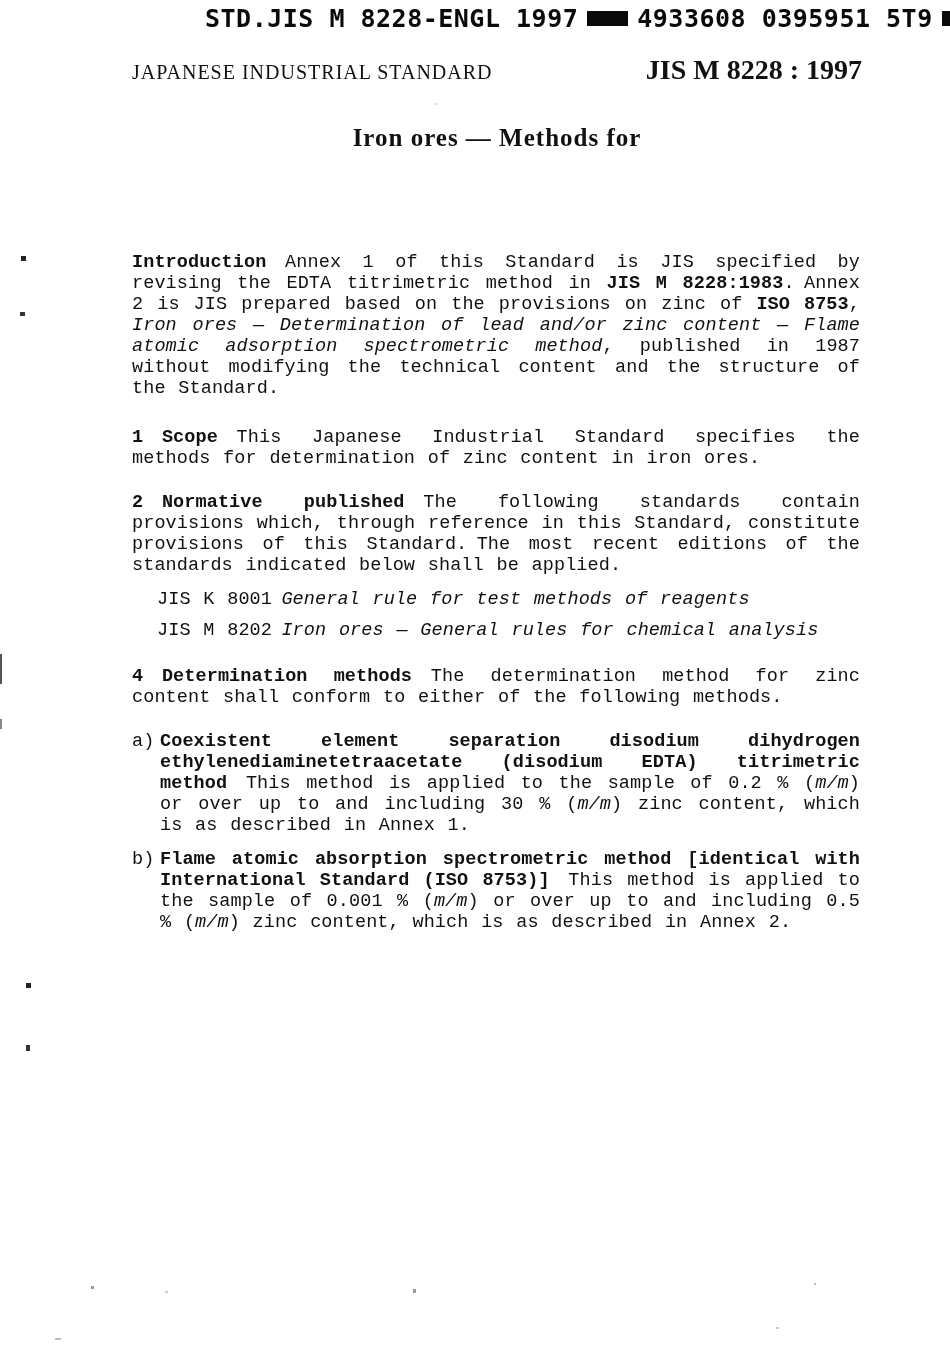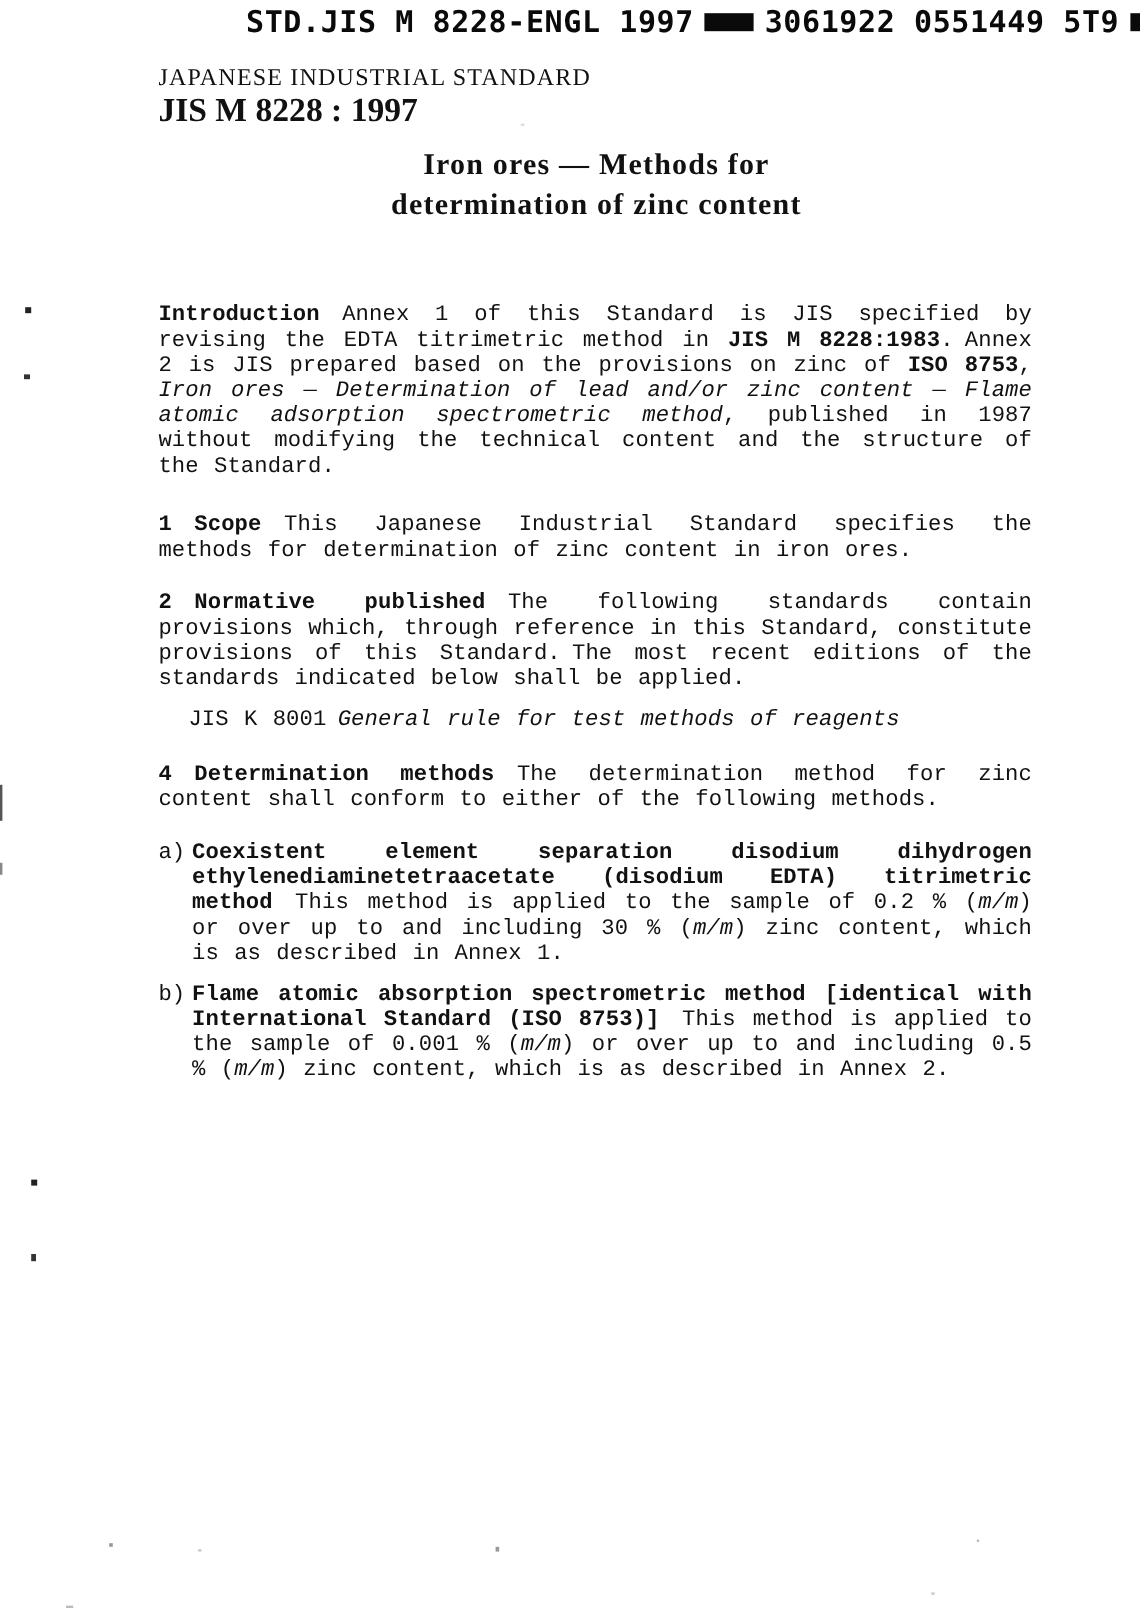--- a/index.html
+++ b/index.html
@@ -18,21 +18,21 @@
     font-weight:bold;font-size:25px;letter-spacing:0.5px;
     white-space:nowrap;color:#0a0a0a;
     display:flex;align-items:center;
   }
   .ocr-bar{display:inline-block;height:15px;background:#0a0a0a;margin:0 9px;}
   .ocr-bar.b1{width:41px;}
   .ocr-bar.b2{width:36px;}
   
   .masthead{
     position:absolute;top:54px;left:132px;width:730px;
-    display:flex;justify-content:space-between;align-items:baseline;flex-direction:column;
+    display:flex;justify-content:space-between;align-items:baseline;
   }
   .mast-left{font-size:20px;letter-spacing:1px;}
   .mast-right{font-size:28px;font-weight:bold;}
   
   .doc-title{
     position:absolute;top:121px;left:132px;width:730px;
     margin:0;text-align:center;
     font-size:25px;font-weight:bold;line-height:33px;letter-spacing:1px;
   }
   
@@ -59,39 +59,39 @@
   .speck{position:absolute;}
 </style>
 </head>
 <body>
 
 <div class="page">
 
   <div class="ocr-line">
     <span>STD.JIS M 8228-ENGL 1997</span>
     <span class="ocr-bar b1"></span>
-    <span>3061922 0551449 5T9</span>
+    <span>4933608 0395951 5T9</span>
     <span class="ocr-bar b2"></span>
   </div>
 
   <div class="masthead">
     <span class="mast-left">JAPANESE INDUSTRIAL STANDARD</span>
     <span class="mast-right">JIS M 8228 : 1997</span>
   </div>
 
   <h1 class="doc-title">
     <span>Iron ores — Methods for</span><br>
-    <span>determination of zinc content</span>
   </h1>
 
   <div class="body-col">
     <p class="para-intro"><span class="b">Introduction</span><span>  Annex 1 of this Standard is JIS specified by revising the EDTA titrimetric method in </span><span class="b">JIS M 8228:1983</span><span>. Annex 2 is JIS prepared based on the provisions on zinc of </span><span class="b">ISO 8753</span><span>, </span><span class="i">Iron ores — Determination of lead and/or zinc content — Flame atomic adsorption spectrometric method</span><span>, published in 1987 without modifying the technical content and the structure of the Standard.</span></p>
     <p class="para-s1"><span class="b">1</span><span>  </span><span class="b">Scope</span><span>  This Japanese Industrial Standard specifies the methods for determination of zinc content in iron ores.</span></p>
     <p class="para-s2"><span class="b">2</span><span>  </span><span class="b">Normative published</span><span>  The following standards contain provisions which, through reference in this Standard, constitute provisions of this Standard. The most recent editions of the standards indicated below shall be applied.</span></p>
     <p class="para-ref1"><span>JIS K 8001</span><span> </span><span class="i">General rule for test methods of reagents</span></p>
+    <p class="para-ref2"><span>JIS M 8202</span><span> </span><span class="i">Iron ores — General rules for chemical analysis</span></p>
     <p class="para-s4"><span class="b">4</span><span>  </span><span class="b">Determination methods</span><span>  The determination method for zinc content shall conform to either of the following methods.</span></p>
 
     <div class="li li-a">
       <span class="li-label">a)</span>
       <div class="li-text"><span class="b">Coexistent element separation disodium dihydrogen ethylenediamine­tetraacetate (disodium EDTA) titrimetric method</span><span>  This method is applied to the sample of 0.2 % (</span><span class="i">m/m</span><span>) or over up to and including 30 % (</span><span class="i">m/m</span><span>) zinc content, which is as described in Annex 1.</span></div>
     </div>
     <div class="li li-b">
       <span class="li-label">b)</span>
       <div class="li-text"><span class="b">Flame atomic absorption spectrometric method [identical with Interna­tional Standard (ISO 8753)]</span><span>  This method is applied to the sample of 0.001 % (</span><span class="i">m/m</span><span>) or over up to and including 0.5 % (</span><span class="i">m/m</span><span>) zinc content, which is as described in Annex 2.</span></div>
     </div>

